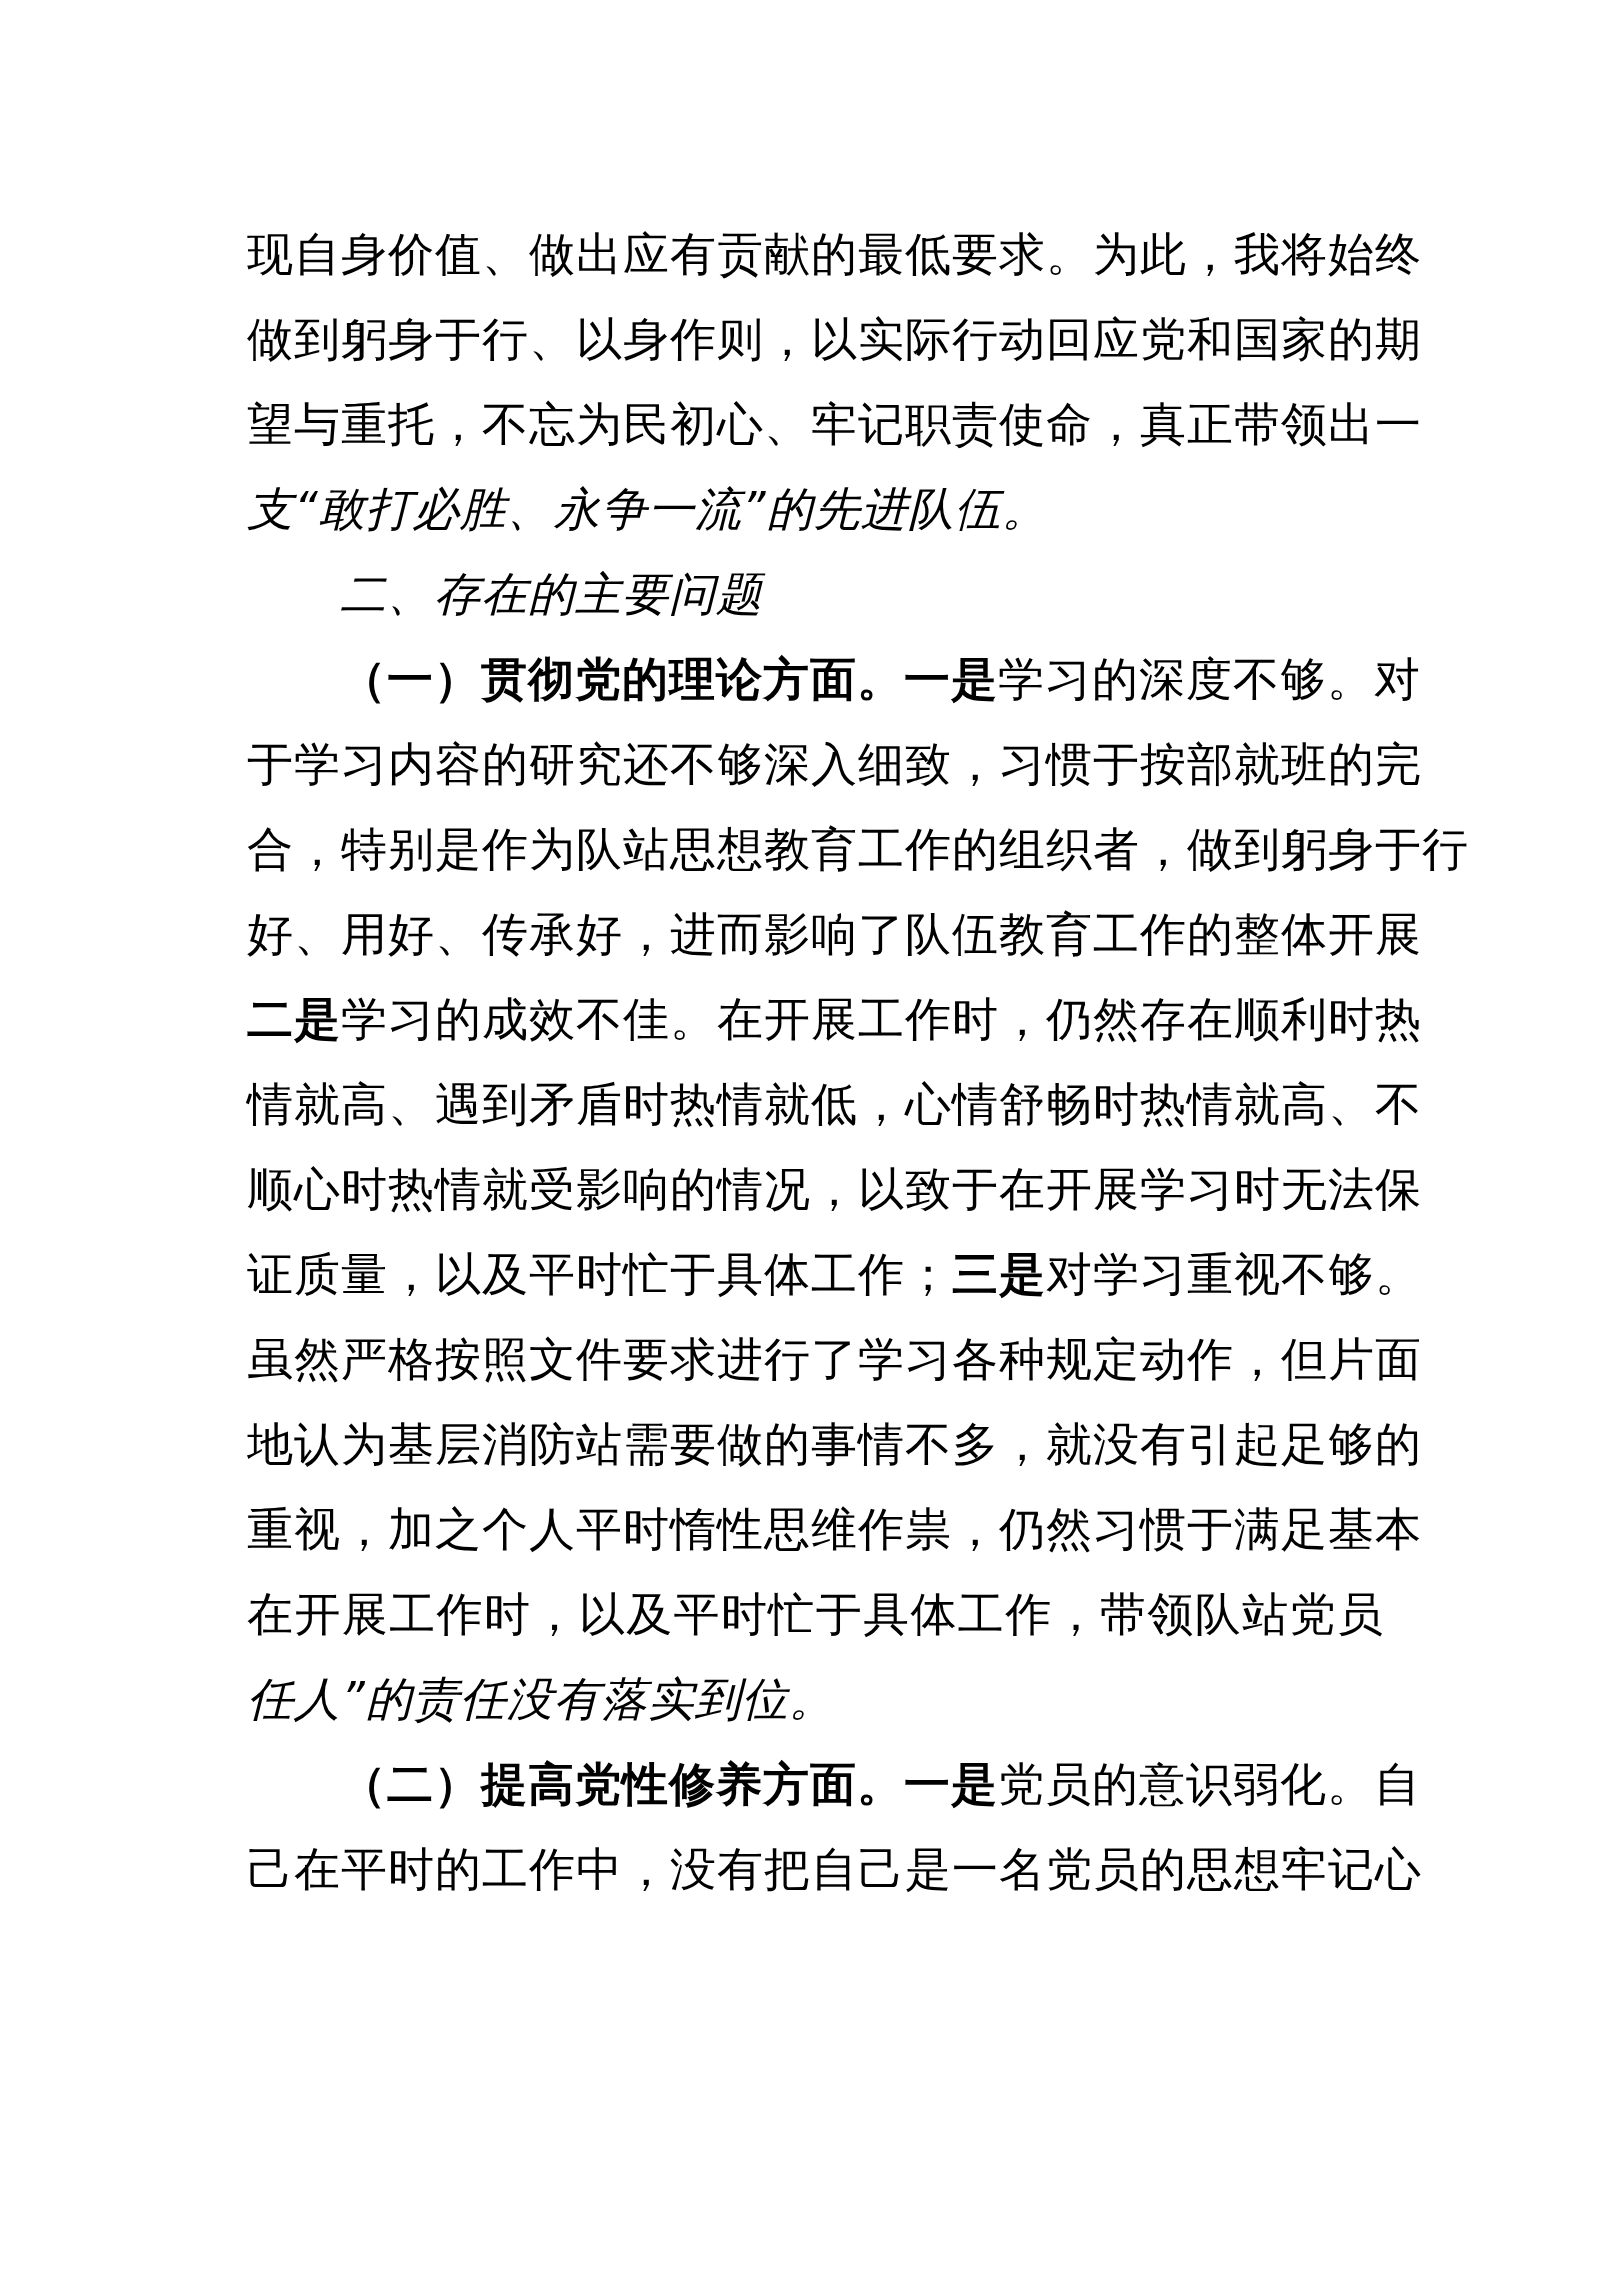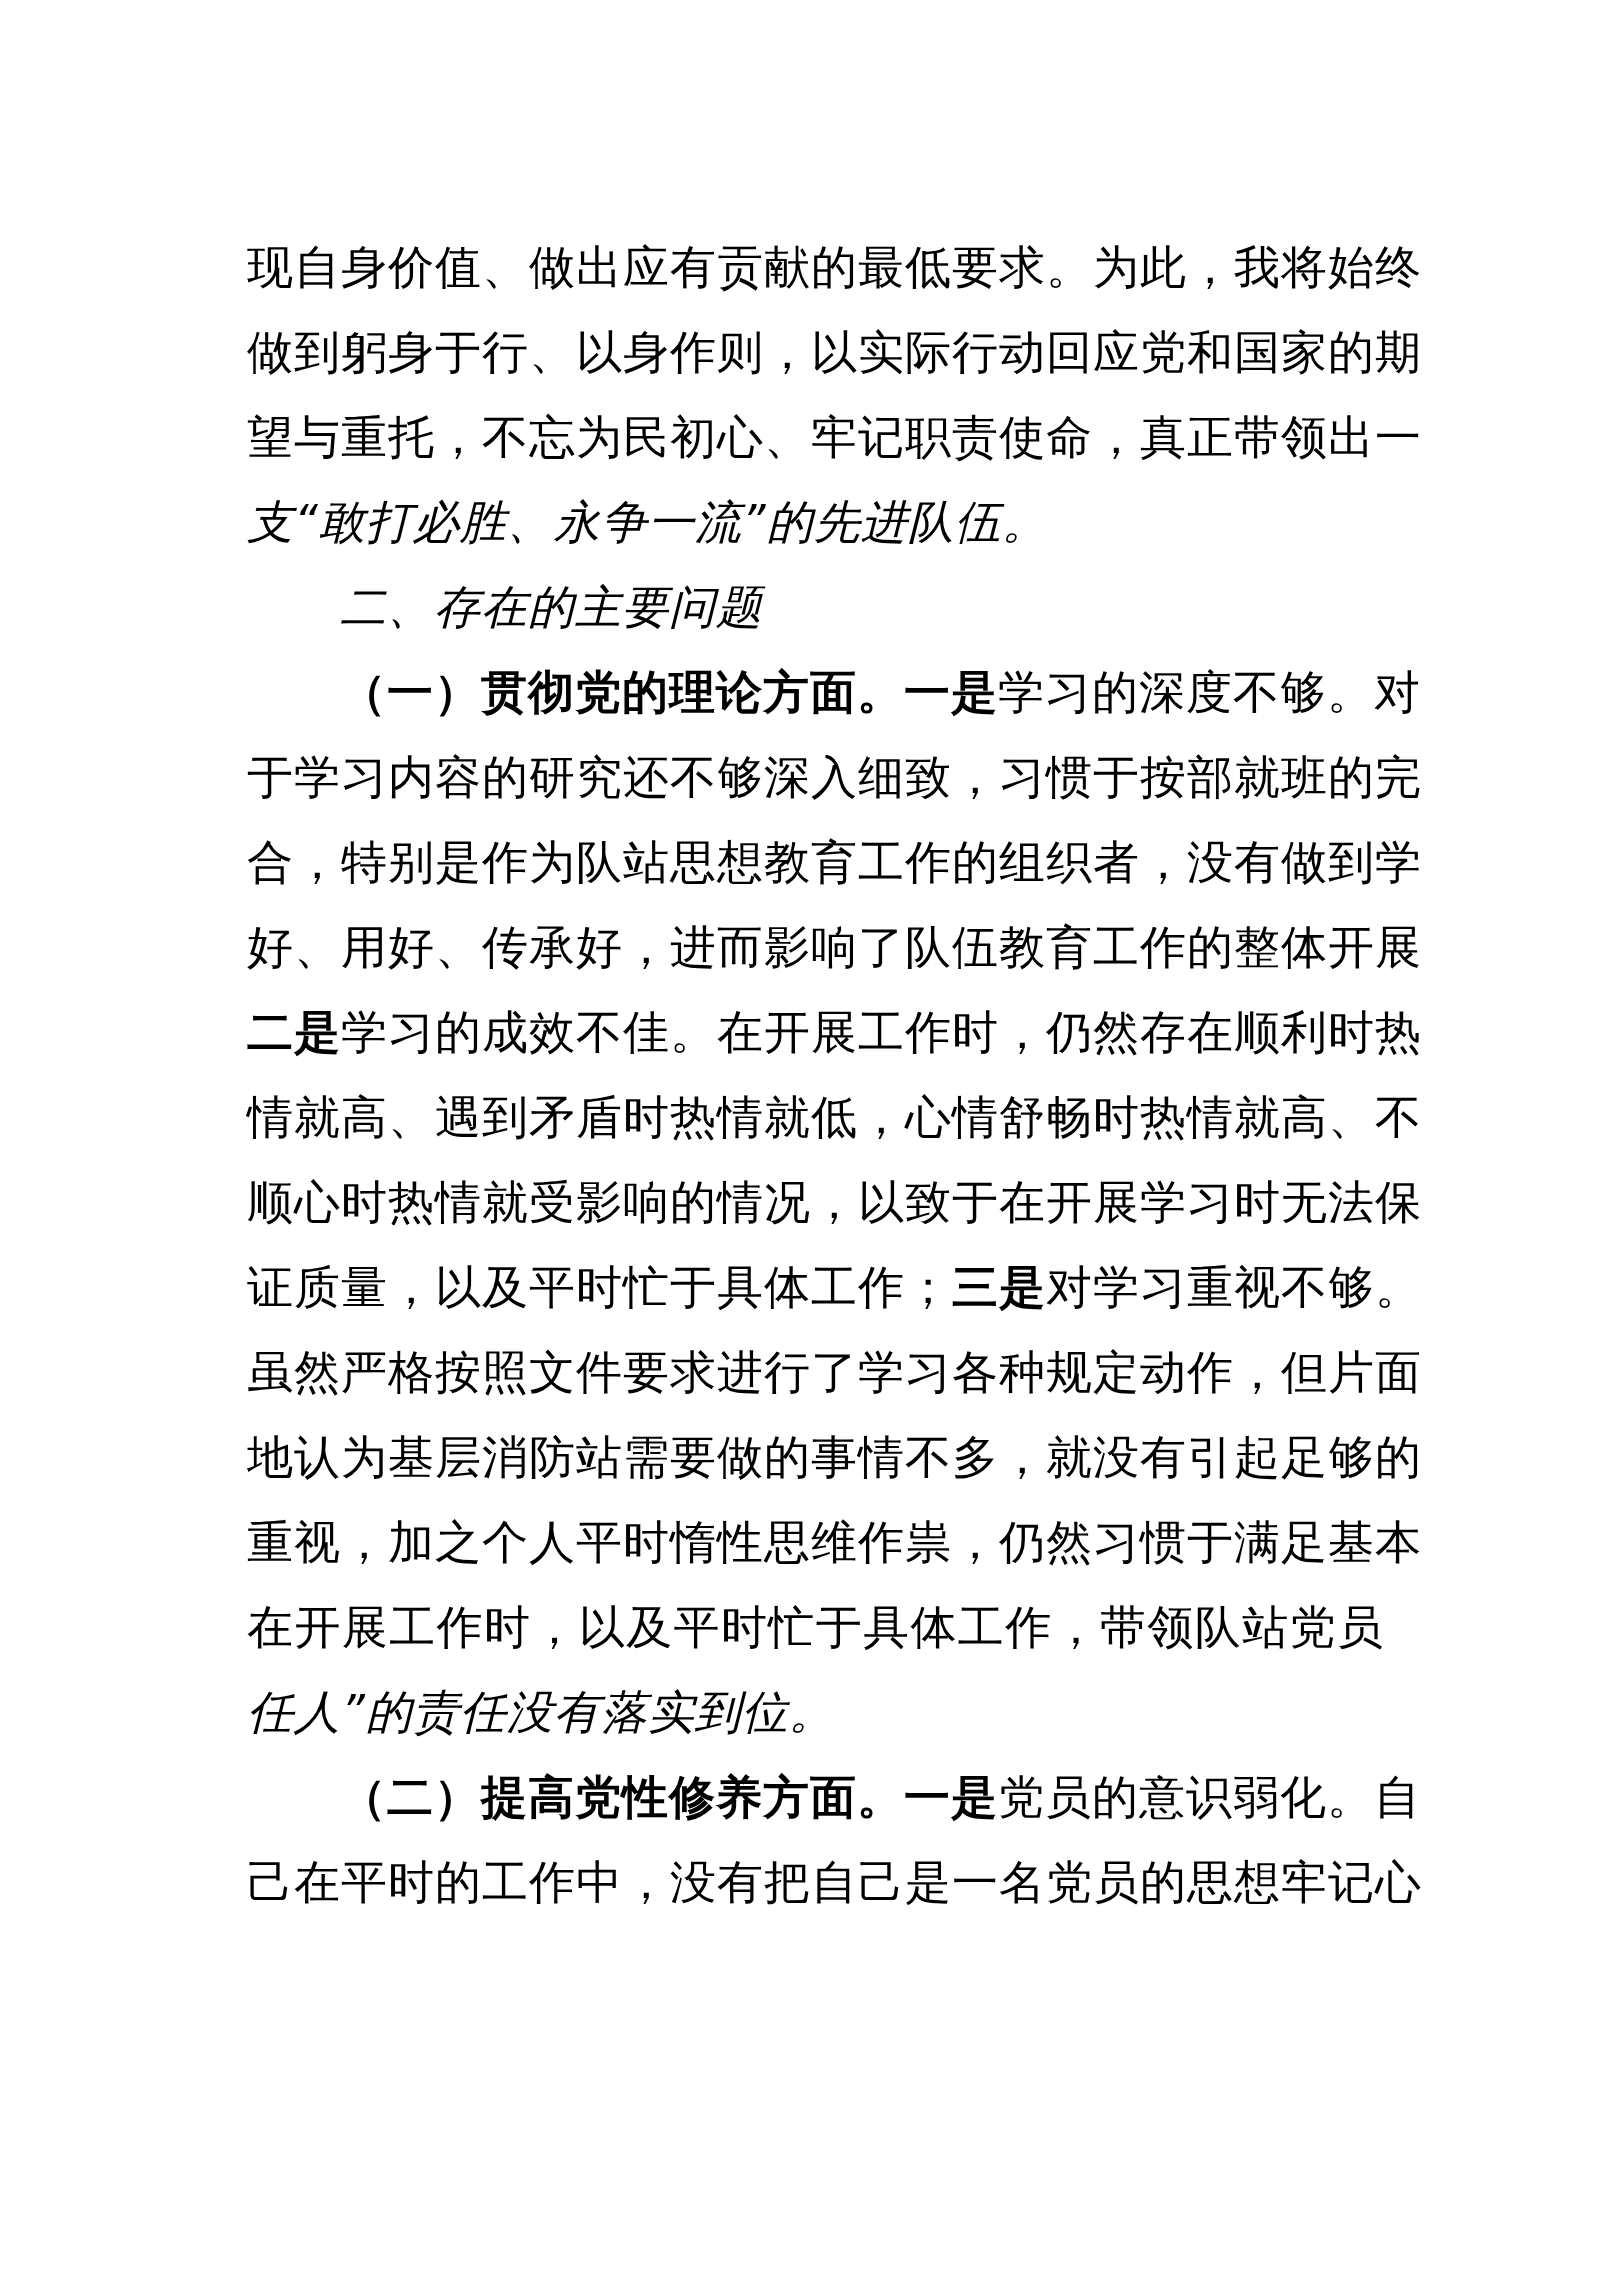--- a/index.html
+++ b/index.html
@@ -11,21 +11,21 @@
       width: 1621px;
       height: 2293px;
       position: relative;
       overflow: hidden;
       font-family: "DejaVu Sans", "Liberation Sans", sans-serif;
       color: #000000;
     }
     .page {
       position: absolute;
       left: 247px;
-      top: 225px;
+      top: 212px;
       width: 1137px;
     }
     .line {
       height: 85px;
       line-height: 85px;
       font-size: 46px;
       white-space: nowrap;
       letter-spacing: 1px;
       text-align: justify;
       text-align-last: justify;
@@ -51,21 +51,21 @@
     <div class="line last"><span>支“敢打必胜、永争一流”的先进队伍。</span></div>
   </div>
 
   <div>
     <div class="line last indent-heading"><span>二、存在的主要问题</span></div>
   </div>
 
   <div>
     <div class="line indent-bold"><span class="b">（一）贯彻党的理论方面。一是</span><span>学习的深度不够。对</span></div>
     <div class="line"><span>于学习内容的研究还不够深入细致，习惯于按部就班的完</span></div>
-    <div class="line"><span>合，特别是作为队站思想教育工作的组织者，没有做到学</span></div>
+    <div class="line"><span>合，特别是作为队站思想教育工作的组织者，做到躬身于行</span></div>
     <div class="line"><span>好、用好、传承好，进而影响了队伍教育工作的整体开展</span></div>
     <div class="line"><span class="b">二是</span><span>学习的成效不佳。在开展工作时，仍然存在顺利时热</span></div>
     <div class="line"><span>情就高、遇到矛盾时热情就低，心情舒畅时热情就高、不</span></div>
     <div class="line"><span>顺心时热情就受影响的情况，以致于在开展学习时无法保</span></div>
     <div class="line"><span>证质量，以及平时忙于具体工作；</span><span class="b">三是</span><span>对学习重视不够。</span></div>
     <div class="line"><span>虽然严格按照文件要求进行了学习各种规定动作，但片面</span></div>
     <div class="line"><span>地认为基层消防站需要做的事情不多，就没有引起足够的</span></div>
     <div class="line"><span>重视，加之个人平时惰性思维作祟，仍然习惯于满足基本</span></div>
     <div class="line"><span>在开展工作时，以及平时忙于具体工作，带领队站党员</span></div>
     <div class="line last"><span>任人”的责任没有落实到位。</span></div>

